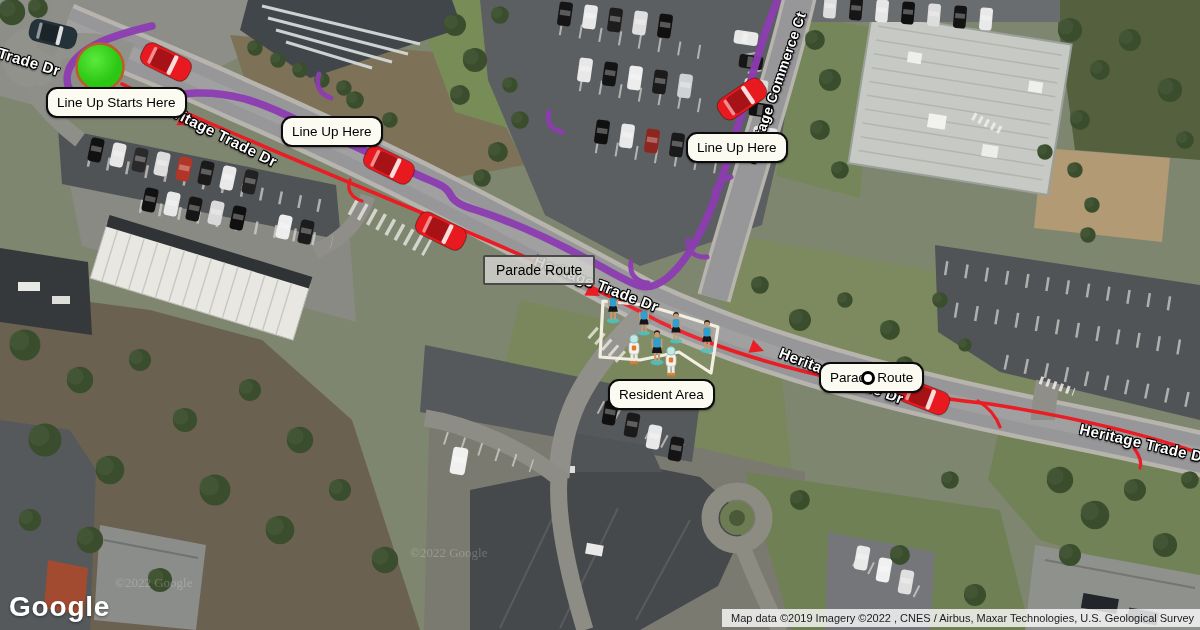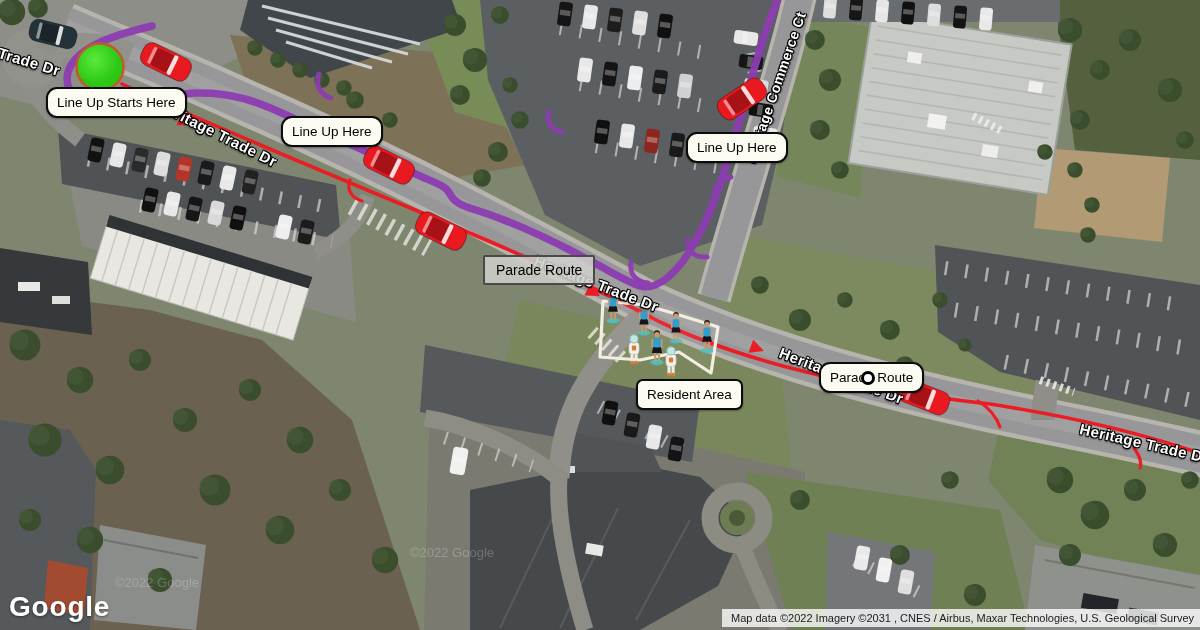--- a/index.html
+++ b/index.html
@@ -23,21 +23,21 @@
              width:8px;height:8px;border:3.5px solid #000;border-radius:50%;
              background:#fff;z-index:2;}
 
   .google-logo{position:absolute;left:9px;top:591px;z-index:12;color:#fff;
                font-size:28px;font-weight:bold;letter-spacing:.8px;
                text-shadow:0 1px 3px rgba(0,0,0,.45);}
   .attribution{position:absolute;right:0;bottom:3px;z-index:12;
                background:rgba(255,255,255,.78);color:#1b1b1b;
                font-size:11px;padding:3px 6px 3px 9px;white-space:nowrap;}
   .watermark{position:absolute;z-index:4;color:rgba(255,255,255,.22);
-             font-size:13px;white-space:nowrap;}
+             font-size:13px;white-space:nowrap;font-family:Liberation Serif, serif;}
 </style>
 </head>
 <body>
 
 <div class="stage">
   <div class="map-canvas">
   <svg width="1200" height="630" viewBox="0 0 1200 630">
     <defs>
       <radialGradient id="gGreen" cx="40%" cy="35%">
         <stop offset="0%" stop-color="#5aea3c"></stop>
@@ -381,23 +381,23 @@
   <div class="street" style="left:162px;top:96px;transform:rotate(26.5deg);">Heritage Trade Dr</div>
   <div class="street" style="left:538px;top:252px;transform:rotate(21deg);">Heritage Trade Dr</div>
   <div class="street" style="left:783px;top:344px;transform:rotate(21deg);">Heritage Trade Dr</div>
   <div class="street" style="left:1082px;top:420px;transform:rotate(13deg);">Heritage Trade Dr</div>
   <div class="street" style="left:742px;top:160px;transform:rotate(-71deg);font-size:14px;">Heritage Commerce Ct</div>
 
   <div class="bubble" style="left:46px;top:87px;">Line Up Starts Here</div>
   <div class="bubble" style="left:281px;top:116px;">Line Up Here</div>
   <div class="bubble" style="left:686px;top:132px;">Line Up Here</div>
   <div class="bubble gray" style="left:483px;top:255px;">Parade Route</div>
-  <div class="bubble" style="left:636px;top:379px;border-radius:7px;">Resident Area</div>
+  <div class="bubble" style="left:608px;top:379px;">Resident Area</div>
   <div class="bubble" style="left:819px;top:362px;">
     <span>Parade Route</span>
     <span class="route-dot"></span>
   </div>
 
   <div class="watermark" style="left:410px;top:545px;">©2022 Google</div>
   <div class="watermark" style="left:115px;top:575px;">©2022 Google</div>
   <div class="google-logo">Google</div>
-  <div class="attribution">Map data ©2022 Imagery ©2031 , CNES / Airbus, Maxar Technologies, U.S. Geological Survey</div>
+  <div class="attribution">Map data ©2019 Imagery ©2022 , CNES / Airbus, Maxar Technologies, U.S. Geological Survey</div>
 </div>
 
 </body></html>

